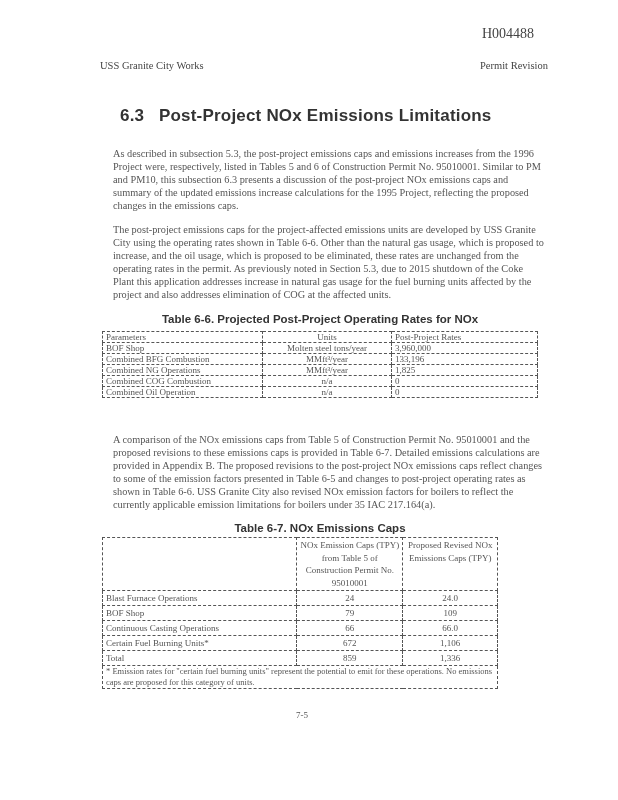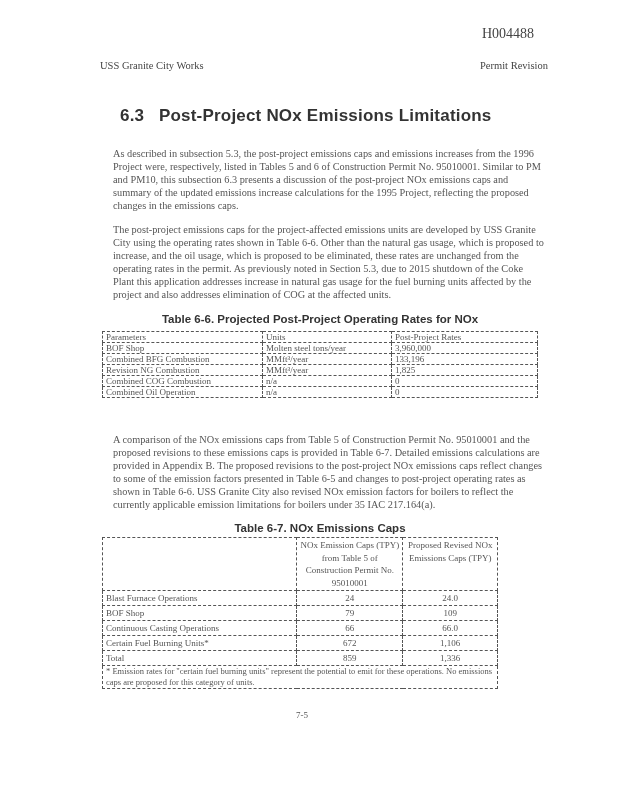--- a/index.html
+++ b/index.html
@@ -19,21 +19,21 @@
     .p3 { top: 420px; }
     .tbl-title { left: 100px; width: 440px; text-align: center; font-size: 11.5px; font-weight: bold;
                  font-family: "Liberation Sans", sans-serif; color: #333; }
     .t6-title { top: 313px; }
     .t7-title { top: 522px; }
     table { border-collapse: collapse; font-size: 9px; color: #555; }
     td, th { border: 1px dashed #555; padding: 0 3px; font-weight: normal; }
     .t6 { left: 102px; top: 331px; width: 436px; }
     .t6 td { height: 10px; line-height: 10px; }
     .t6 .c1 { width: 153px; text-align: left; }
-    .t6 .c2 { width: 122px; text-align: left; margin-left: 23px; }
+    .t6 .c2 { width: 122px; text-align: center; margin-left: 23px; }
     .t6 .c3 { }
     .t7 { left: 102px; top: 537px; width: 396px; padding-left: 8px; }
     .t7 td { height: 14px; line-height: 13px; }
     .t7 .c1 { text-align: left; width: 200px; }
     .t7 .c2 { text-align: center; width: 104px; }
     .t7 .c3 { text-align: center; width: 92px; }
     .t7 .hdr td { vertical-align: top; line-height: 12.5px; padding-top: 1px; padding-bottom: 1px; }
     .t7 .note td { font-size: 8.5px; line-height: 11px; text-align: left; }
     .pageno { left: 296px; top: 710px; font-size: 9px; color: #555; }
   </style>
@@ -64,21 +64,21 @@
     <td class="c1">BOF Shop</td>
     <td class="c2">Molten steel tons/year</td>
     <td class="c3">3,960,000</td>
   </tr>
   <tr>
     <td class="c1">Combined BFG Combustion</td>
     <td class="c2">MMft³/year</td>
     <td class="c3">133,196</td>
   </tr>
   <tr>
-    <td class="c1">Revision NG Combustion</td>
+    <td class="c1">Combined NG Operations</td>
     <td class="c2">MMft³/year</td>
     <td class="c3">1,825</td>
   </tr>
   <tr>
     <td class="c1">Combined COG Combustion</td>
     <td class="c2">n/a</td>
     <td class="c3">0</td>
   </tr>
   <tr>
     <td class="c1">Combined Oil Operation</td>

